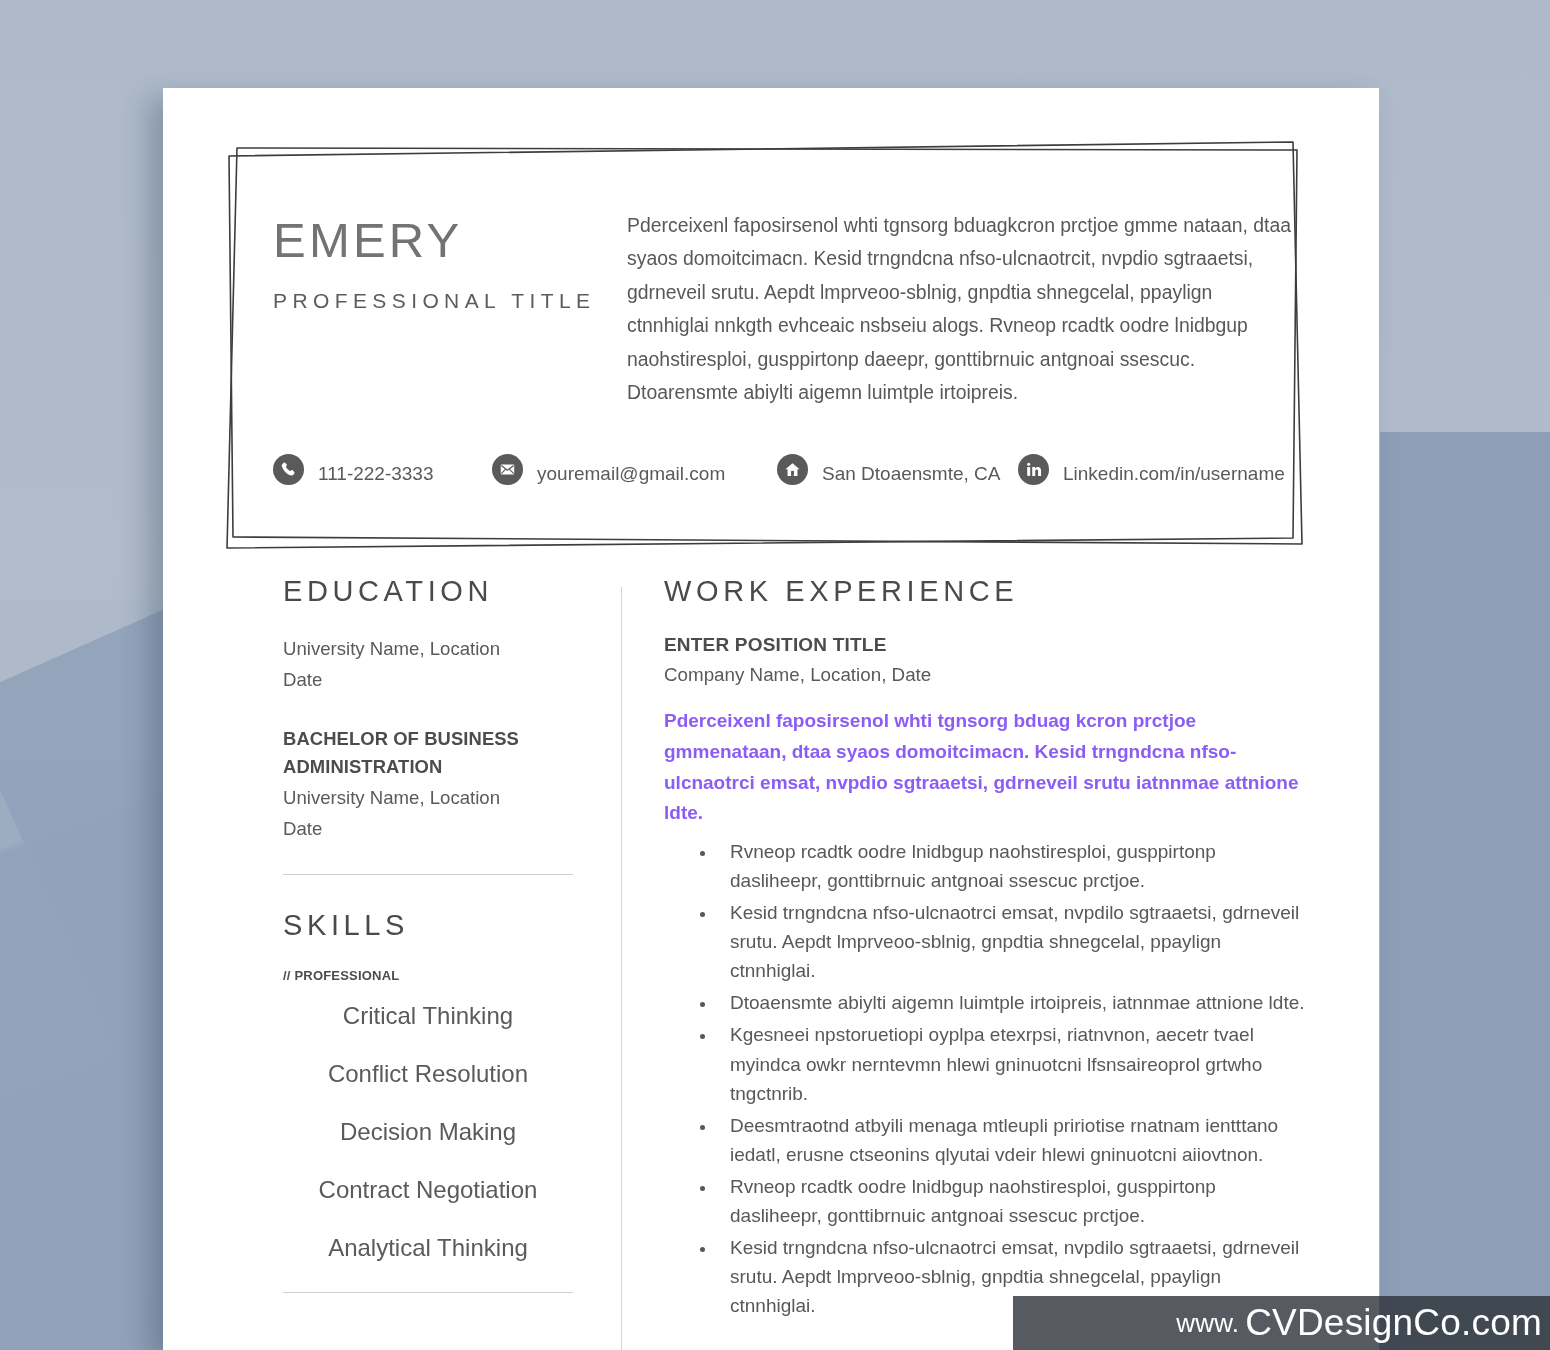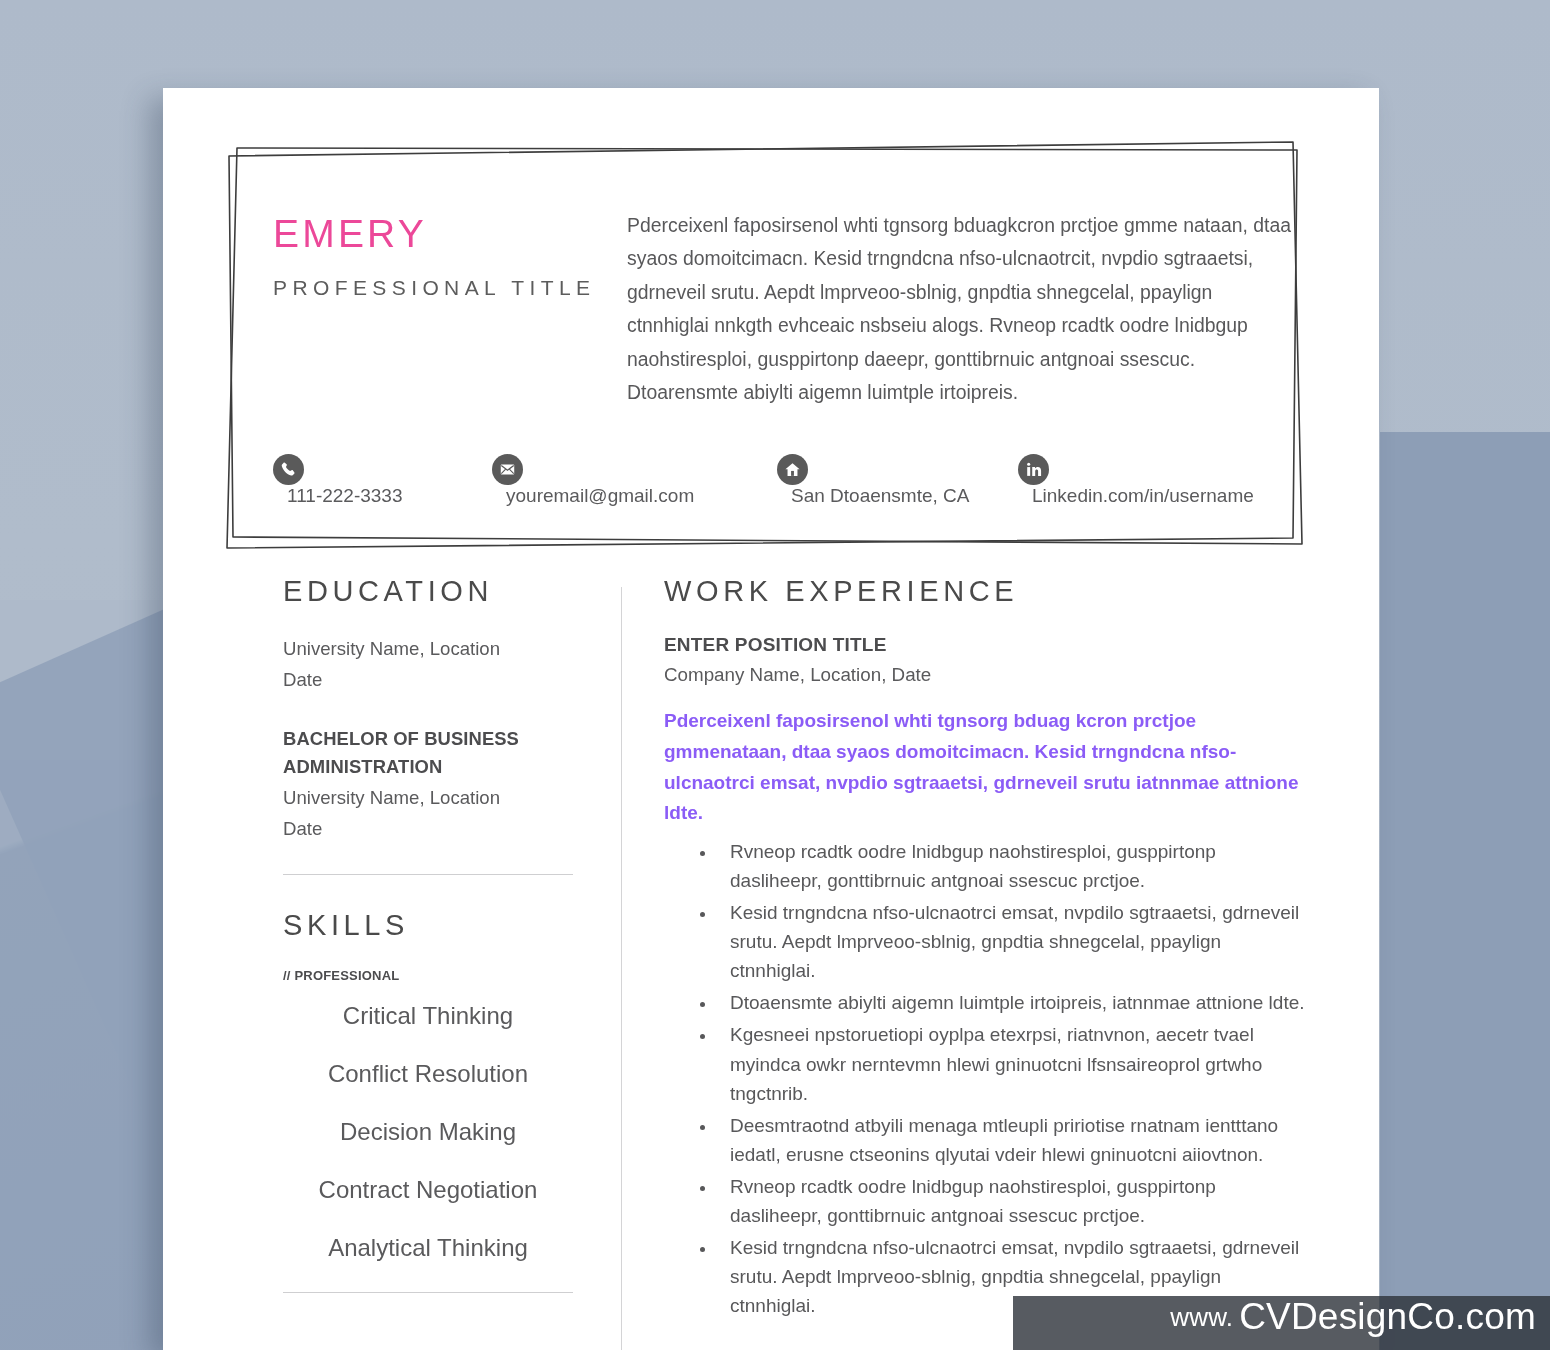--- a/index.html
+++ b/index.html
@@ -58,23 +58,23 @@
   
   .header-inner {
     position: absolute; left: 110px; top: 115px;
     width: 1020px; height: 330px;
     display: flex; flex-direction: column;
   }
   .header-top { display: flex; align-items: flex-start; }
 
   .name-block { width: 340px; flex: 0 0 340px; padding-top: 6px; }
   .name-line {
-    font-size: 39px;
+    font-size: 49px;
     letter-spacing: 3.2px;
-    color: #ec4899;
+    color: #737373;
     font-weight: 400;
     line-height: 1.28;
     white-space: nowrap;
   }
   .prof-title {
     margin-top: 17px;
     font-size: 21px;
     letter-spacing: 5.4px;
     color: #5c5c5c;
     font-weight: 400;
@@ -90,21 +90,21 @@
     text-align: left;
   }
 
   
   .contacts {
     display: flex;
     align-items: center;
     margin-top: 45px;
     gap: 0px;
   }
-  .contact-item { display: flex; align-items: flex-start; flex-direction: column; }
+  .contact-item { display: flex; align-items: flex-end; }
   .contact-item.c0 { width: 219px; }
   .contact-item.c1 { width: 285px; }
   .contact-item.c2 { width: 241px; }
   .ci-icon {
     width: 31px; height: 31px; border-radius: 50%;
     background: #5a5a5a;
     display: flex; align-items: center; justify-content: center;
     flex: 0 0 31px;
   }
   .ci-icon svg { display: block; }
@@ -220,22 +220,22 @@
   }
   ul.job-bullets li::marker { font-size: 15px; }
 
   .job.second { margin-top: 46px; }
 
   
   #watermark {
     position: absolute;
     left: 1013px; top: 1296px;
     width: 537px; height: 54px;
-    display: flex; align-items: flex-start; justify-content: flex-end;
-    padding-right: 14px;
+    display: flex; align-items: center; justify-content: flex-end;
+    padding-right: 8px;
     background: rgba(45,50,58,.80);
   }
   #watermark .wm-text {
     color: #ffffff;
     font-size: 37px;
     letter-spacing: .2px;
     white-space: nowrap;
   }
   #watermark .wm-www { font-size: 26px; margin-right: 6px; position: relative; top: -3px; }
 </style>

